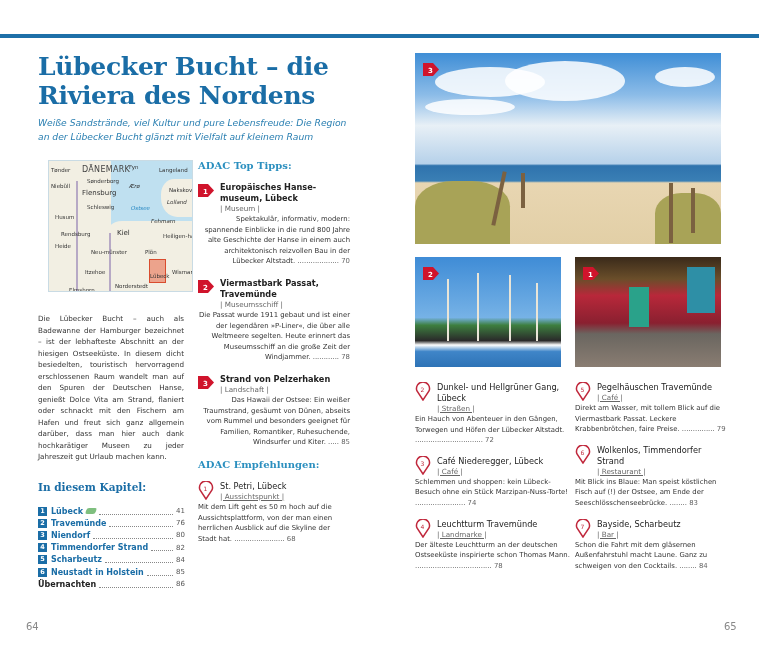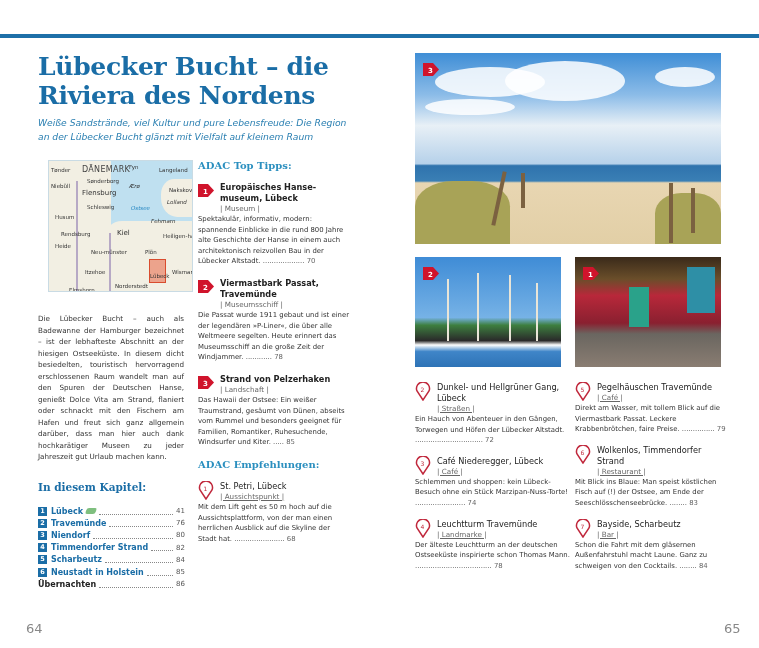--- a/index.html
+++ b/index.html
@@ -23,41 +23,41 @@
   .ch .dots { flex: 1; border-bottom: 1px dotted #888; margin: 0 3px; height: 7px; }
   .ch .pg { font-weight: normal; color: #555; font-size: 7px; }
   .ch.plain { color: #222; }
   .ch .leaf { display: inline-block; width: 10px; height: 6px; background: #7fbf7f; margin-left: 3px; transform: skewX(-20deg); border-radius: 2px; }
   .col2 { position: absolute; left: 198px; top: 160px; width: 152px; }
   .col2 .h { font-family: "DejaVu Serif", serif; font-weight: bold; color: #2b8fbf; font-size: 10px; margin-bottom: 11px; }
   .tip { position: relative; padding-left: 22px; margin-bottom: 11px; }
   .tip .flag { position: absolute; left: 0; top: 0; width: 17px; height: 17px; }
   .tip .name { font-weight: bold; font-size: 8.2px; line-height: 11px; color: #222; }
   .tip .cat { font-size: 7.2px; color: #666; line-height: 10px; }
-  .tip .desc { margin-left: -22px; font-size: 6.9px; line-height: 10.6px; color: #333; }
+  .tip .desc { margin-left: -22px; font-size: 6.9px; line-height: 10.6px; color: #333; text-align: right; }
   .tip .desc .pg { color: #666; }
   .photo { position: absolute; overflow: hidden; }
   .photo .badge { position: absolute; left: 8px; top: 8px; width: 17px; height: 17px; }
   .beach { left: 415px; top: 53px; width: 306px; height: 191px; background: linear-gradient(180deg, #3f8ed6 0%, #8cbce8 22%, #e8f0f6 38%, #b6d1ea 58%, #2f73ad 59%, #3a7fb5 67%, #e8d6b2 68%, #e2cfa6 100%); }
   .beach .cloud { position: absolute; background: rgba(255,255,255,0.85); border-radius: 50%; }
   .beach .grass { position: absolute; background: #a8a357; border-radius: 40% 40% 0 0; }
   .beach .post { position: absolute; background: #7b6140; width: 4px; }
   .ship { left: 415px; top: 257px; width: 146px; height: 110px; background: linear-gradient(180deg, #3f8cd6 0%, #76b2e6 55%, #3d7f3f 62%, #2a2a2a 76%, #ffffff 80%, #3f85c8 86%, #2e73b6 100%); }
   .ship .mast { position: absolute; width: 1.5px; background: #e9e5d7; top: 22px; height: 62px; }
   .interior { left: 575px; top: 257px; width: 146px; height: 110px; background: linear-gradient(180deg, #3a2a1a 0%, #6a4e2a 20%, #b8283a 35%, #8a2030 60%, #6a6660 70%, #8a7d72 100%); }
   .interior .screen { position: absolute; right: 6px; top: 10px; width: 28px; height: 46px; background: #2e8fa6; }
   .interior .door { position: absolute; left: 54px; top: 30px; width: 20px; height: 40px; background: #2aa28a; }
   .recs { position: absolute; top: 382px; }
   .rec { position: relative; padding-left: 22px; margin-bottom: 10px; width: 155px; }
   .rec .pin { position: absolute; left: 0; top: 0; width: 16px; height: 19px; }
   .rec .name { font-weight: normal; font-size: 8.2px; line-height: 11px; color: #222; }
   .rec .cat { font-size: 7.2px; color: #666; line-height: 10px; text-decoration: underline; }
   .rec .desc { margin-left: -22px; font-size: 6.9px; line-height: 10.6px; color: #333; }
   .rec .desc .pg { color: #666; }
-  .pagenum { position: absolute; top: 621px; font-size: 13px; color: #888; }
+  .pagenum { position: absolute; top: 621px; font-size: 10px; color: #888; }
 </style>
 </head>
 <body>
 
 <div class="topbar"></div>
 
 <h1 class="title">
   <span>Lübecker Bucht – die</span><br>
   <span>Riviera des Nordens</span>
 </h1>

